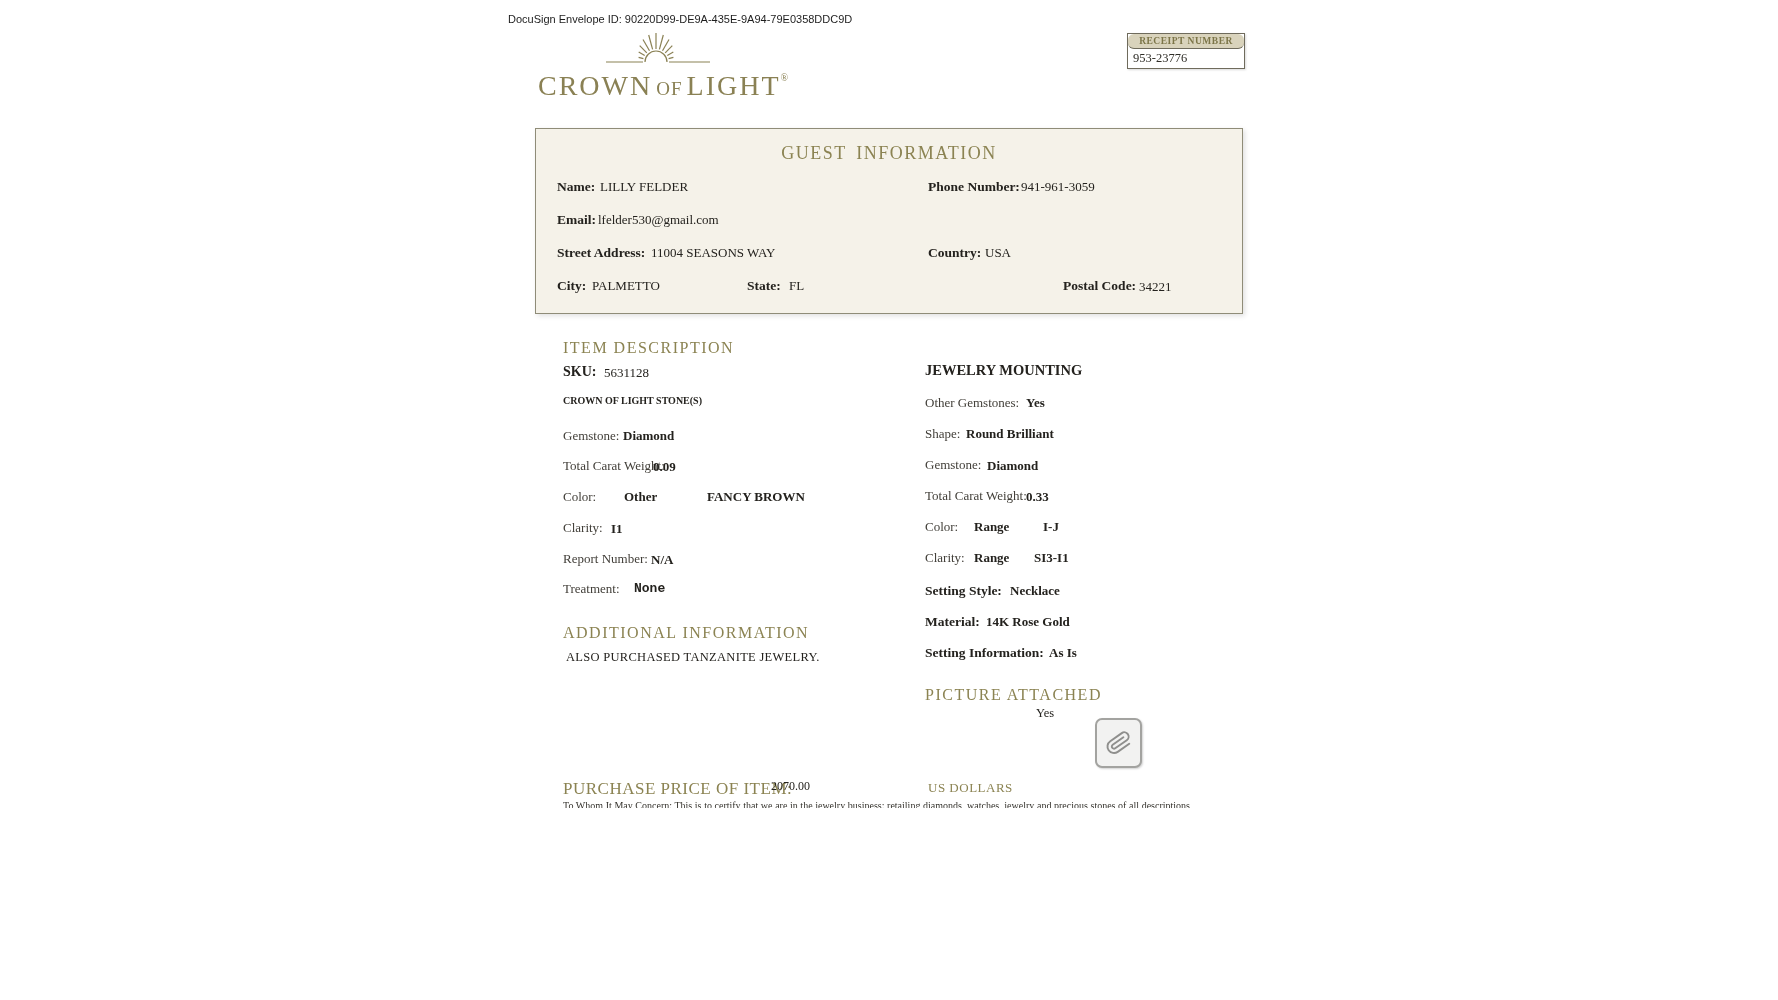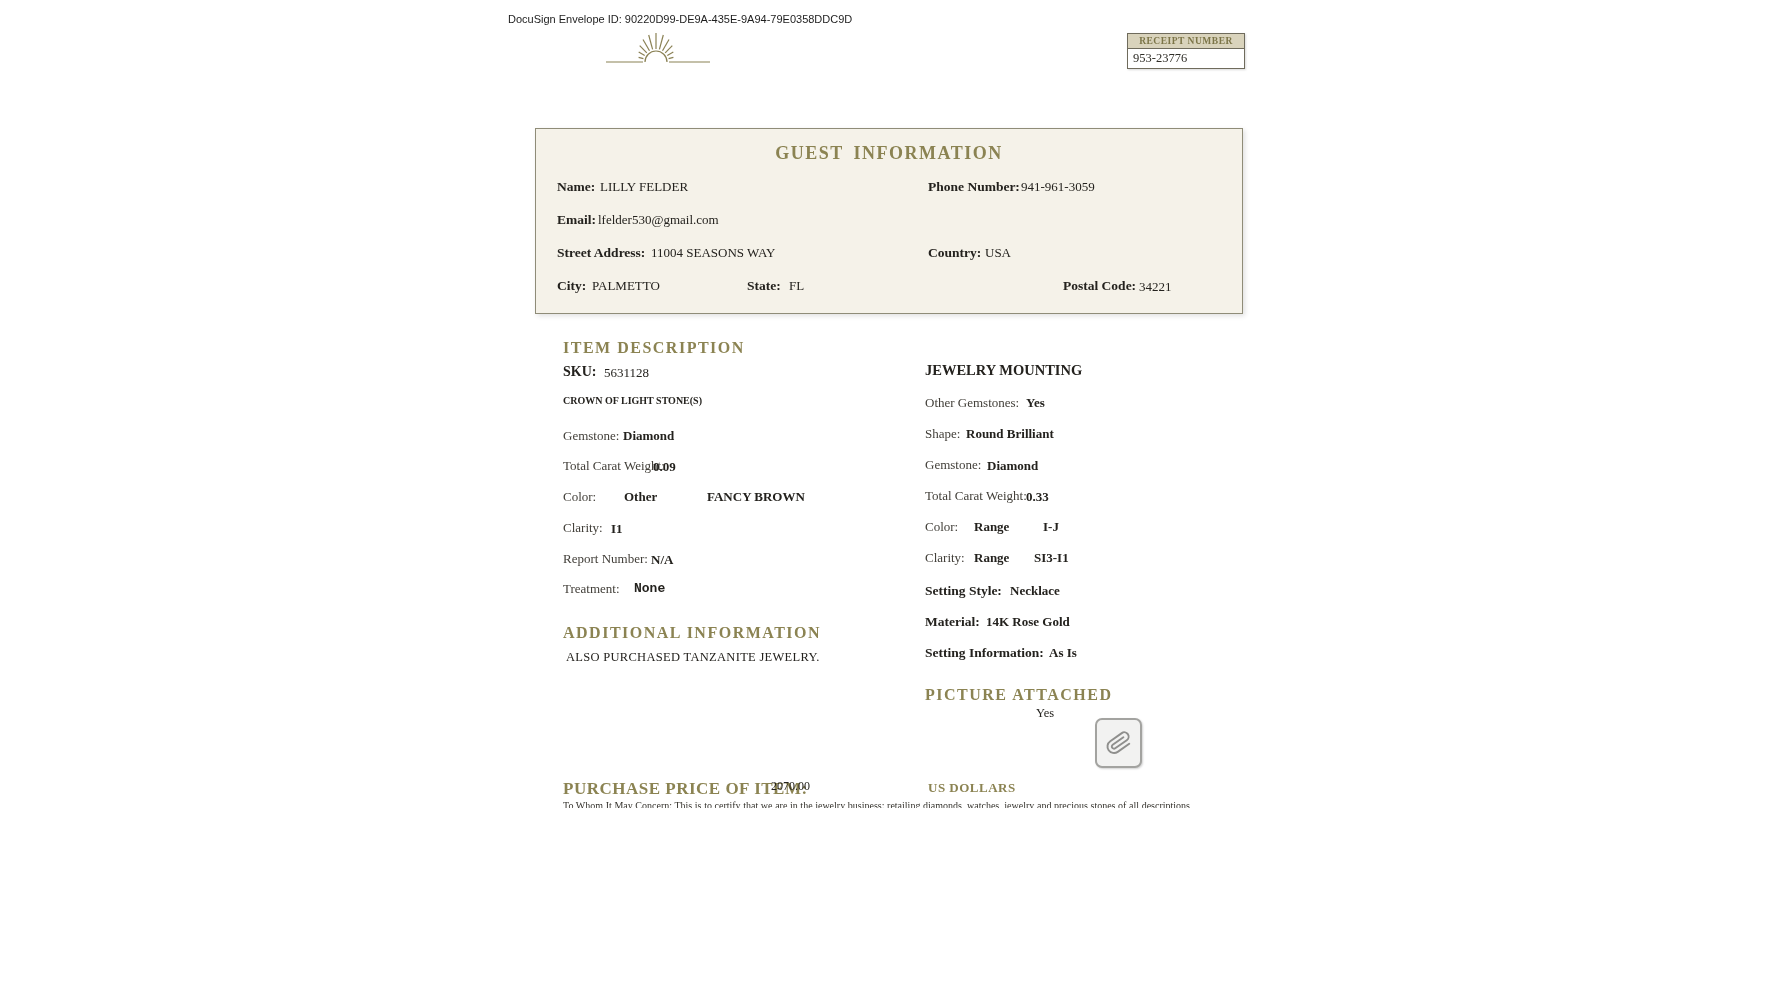--- a/index.html
+++ b/index.html
@@ -11,31 +11,31 @@
   
   .envelope { font-family:"Liberation Sans", sans-serif; font-size:11px; color:#1d1d1d; }
 
   
   .brand-word { color:#8a8154; font-size:28px; letter-spacing:2px; font-weight:400; }
   .brand-of { font-size:19px; letter-spacing:1px; }
   .brand-reg { font-size:10px; vertical-align:14px; }
 
   
   .receipt-box { width:118px; border:1px solid #6f6b5c; background:#ffffff; box-shadow:1px 1px 2px rgba(0,0,0,.15); }
-  .receipt-head { background:#d9d3bc; border-bottom:1px solid #6f6b5c; color:#7c7548; font-size:9.5px; font-weight:bold; text-align:center; letter-spacing:.5px; padding:2px 0 1px; }
+  .receipt-head { background:#d9d3bc; border-bottom:1px solid #6f6b5c; color:#7c7548; font-size:9.5px; font-weight:bold; text-align:center; letter-spacing:.5px; padding:2px 0 1px;border-radius:6px; }
   .receipt-val { font-size:12.5px; color:#2e2c26; padding:2px 0 3px 5px; }
 
   .doc-title { color:#857c4b; font-size:24px; font-weight:bold; letter-spacing:1px; word-spacing:7px; }
 
   
   .panel { position:absolute; background:#f5f2e9; border:1px solid #8f8c78; }
   .panel.guest { box-shadow:2px 2px 5px rgba(0,0,0,.12); }
   .panel.footer { box-shadow:5px 4px 6px rgba(0,0,0,.25); }
 
-  .sec-title { color:#8b8352; font-weight:bold; letter-spacing:1.5px; }
+  .sec-title { color:#8b8352; font-weight:normal; letter-spacing:1.5px; }
   .lbl-b { font-weight:bold; color:#24221e; font-size:13.5px; }
   .lbl-r { color:#413e38; font-size:13px; }
   .val { color:#24221e; font-size:13px; font-weight:bold; }
   .val-r { color:#24221e; font-size:13px; }
 
   .legal { white-space:normal; width:627px; font-size:10px; line-height:13px; color:#35332d; text-align:justify; }
 
   .foot-lbl { color:#45423b; font-size:11px; }
   .foot-val { color:#24221e; font-size:13px; font-weight:bold; letter-spacing:.5px; }
   .foot-date { color:#24221e; font-size:14px;text-align:center; }
@@ -62,20 +62,25 @@
       <line x1="51.5" y1="22.7" x2="45" y2="11.5"></line>
       <line x1="54.6" y1="21.4" x2="50.7" y2="7"></line>
       <line x1="58" y1="21" x2="58" y2="5"></line>
       <line x1="61.4" y1="21.4" x2="65.3" y2="7"></line>
       <line x1="64.5" y1="22.7" x2="71" y2="11.5"></line>
       <line x1="67.2" y1="24.8" x2="74.3" y2="17.7"></line>
       <line x1="69.3" y1="27.5" x2="75.3" y2="24"></line>
       <line x1="70.6" y1="30.6" x2="75.4" y2="29.3"></line>
     </g>
   </svg>
+  <div class="abs" style="left:538px; top:70px; width:242px; text-align:center;">
+    <span class="brand-word">CROWN</span>
+    <span class="brand-word brand-of">OF</span>
+    <span class="brand-word">LIGHT</span><span class="brand-word brand-reg">®</span>
+  </div>
 
   <div class="abs receipt-box" style="left:1127px; top:33px;">
     <div class="receipt-head">RECEIPT NUMBER</div>
     <div class="receipt-val">953-23776</div>
   </div>
 
 
   <div class="panel guest" style="left:535px; top:128px; width:708px; height:186px;"></div>
   <div class="abs sec-title" style="left:535px; top:143px; width:708px; text-align:center; font-size:18px; word-spacing:4px;">GUEST INFORMATION</div>
 

